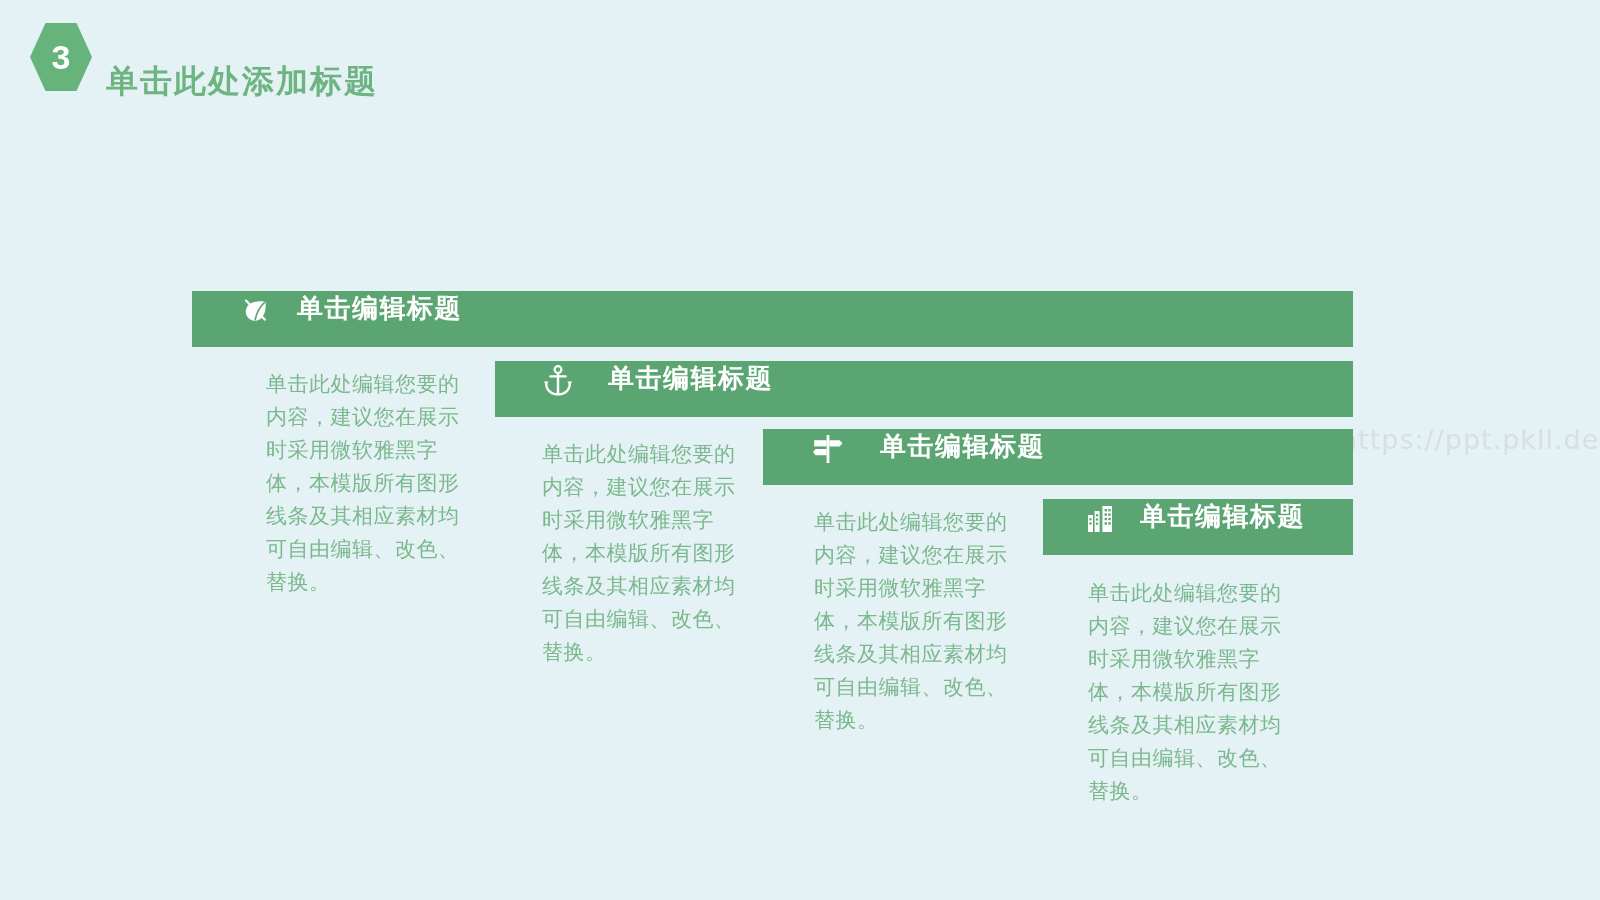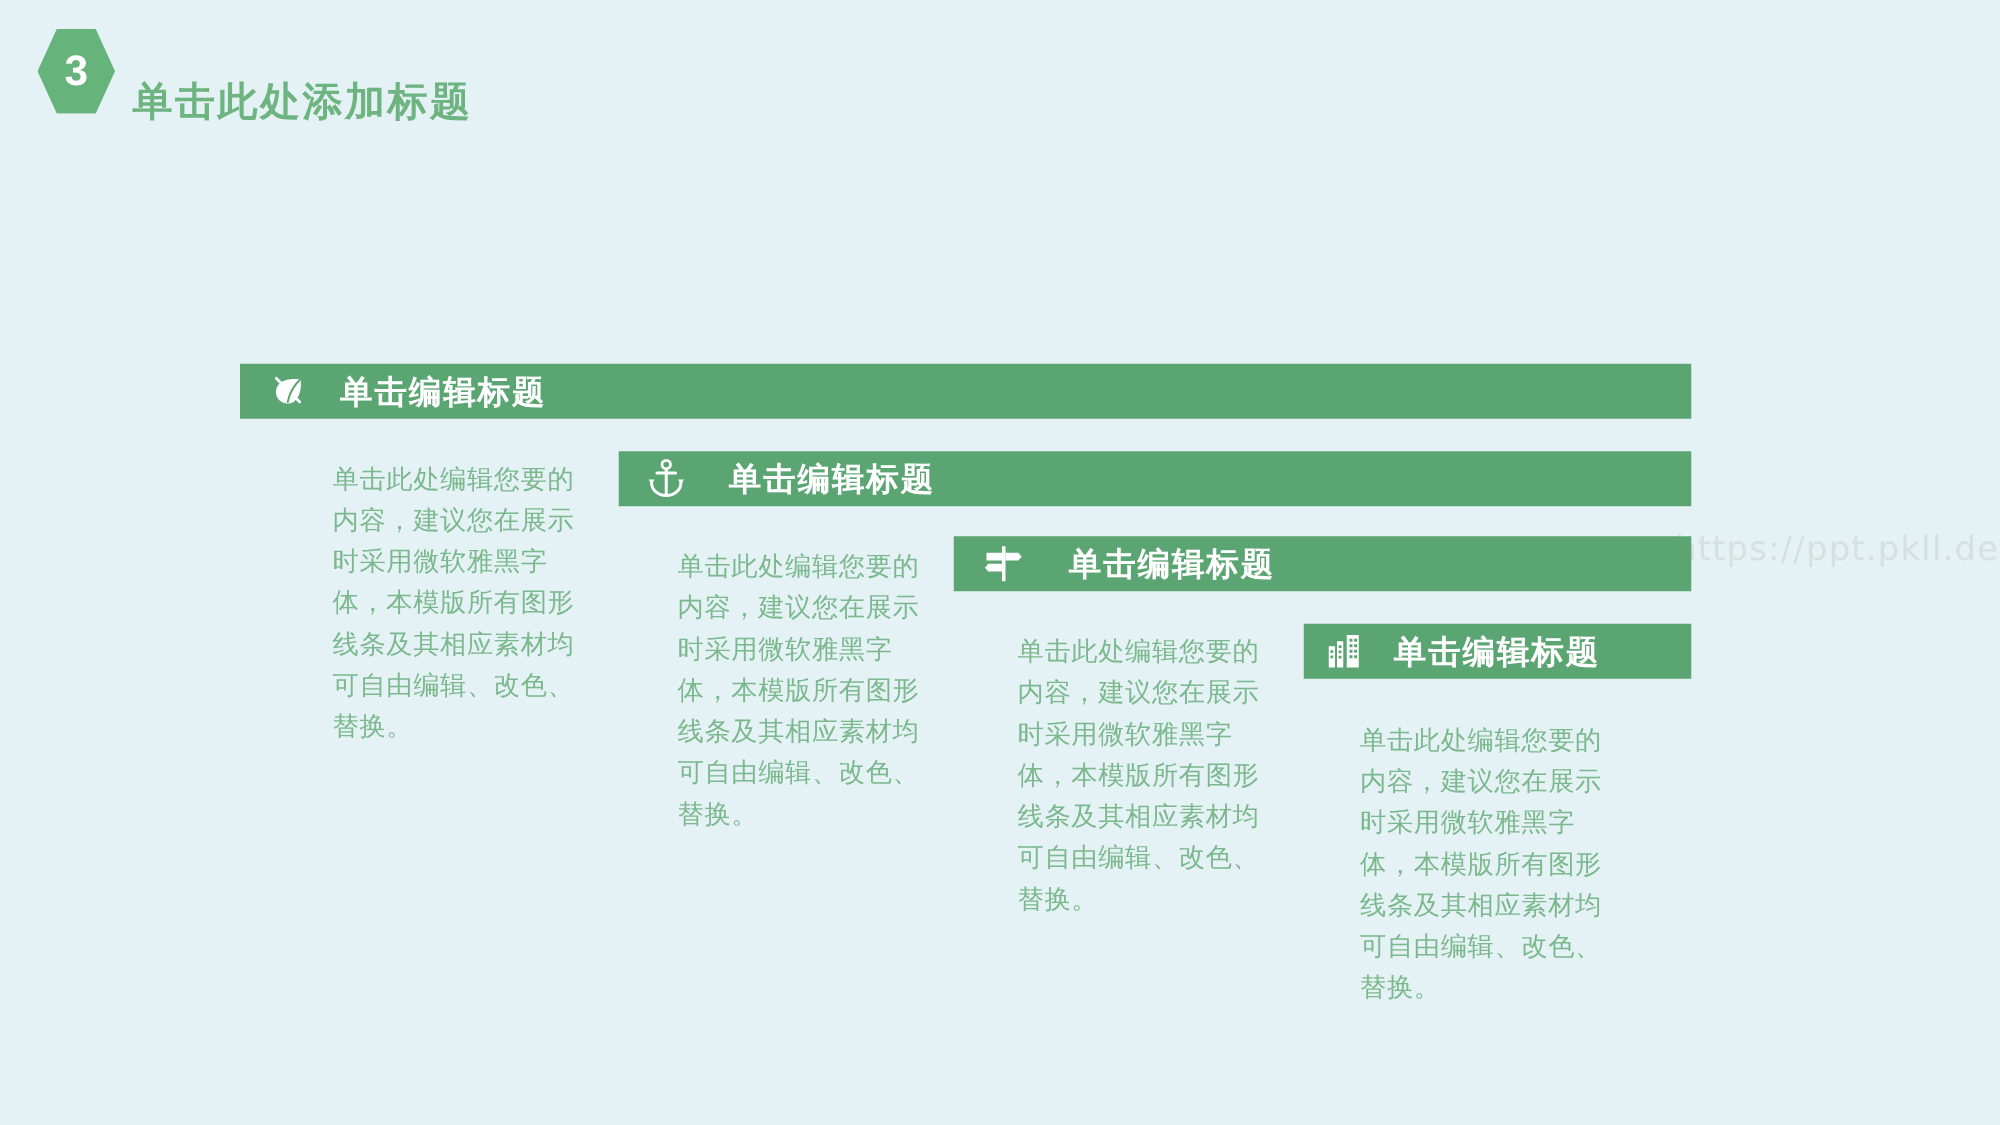--- a/index.html
+++ b/index.html
@@ -67,25 +67,26 @@
     color: #d7dfdf;
     letter-spacing: 1px;
     white-space: nowrap;
     z-index: 1;
     font-family: "DejaVu Sans", sans-serif;
   }
 
   
   .step-bar {
     position: absolute;
-    height: 44px;
+    height: 56px;
     background: #5ba573;
     display: flex;
-    align-items: center;
+    align-items: flex-start;
     z-index: 2;
+    padding-left: 25px;
   }
 
   .bar-icon {
     display: flex;
     align-items: center;
     justify-content: center;
     width: 40px;
     height: 40px;
     flex: 0 0 auto;
   }

